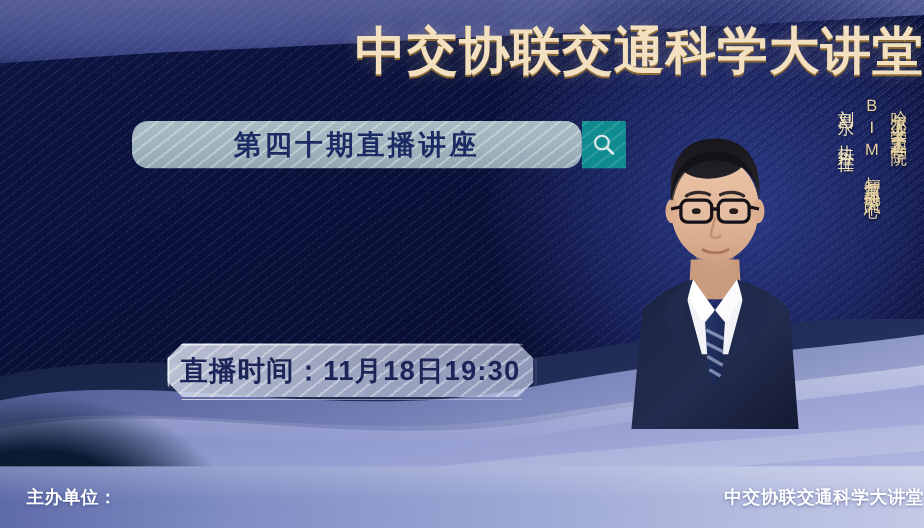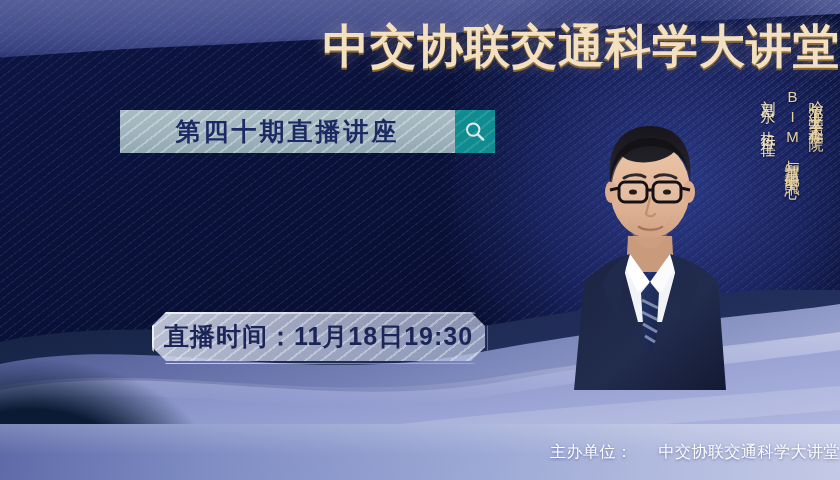--- a/index.html
+++ b/index.html
@@ -75,24 +75,24 @@
     font-size:46px;line-height:56px;font-weight:bold;
     letter-spacing:1px;
     color:#f2e0c0;
     text-shadow:0 2px 0 #8d6a33, 0 0 14px rgba(255,225,170,.28);
     white-space:nowrap;
   }
 
   
   .sub-wrap{position:absolute;left:120px;top:110px;height:43px;display:flex;align-items:stretch;}
   .sub-bar{
-    width:335px;height:43px;
+    width:409px;height:43px;
     background:linear-gradient(180deg,#a9bcc4 0%,#9fb3bd 55%,#92a8b3 100%);
     display:flex;align-items:center;justify-content:center;
-    position:relative;overflow:hidden;
+    position:relative;overflow:hidden;border-radius:15px;
   }
   .sub-bar::after{
     content:"";position:absolute;inset:0;
     background-image:repeating-linear-gradient(-38deg,
       rgba(255,255,255,.30) 0px, rgba(255,255,255,.30) 2px,
       rgba(255,255,255,0) 2px, rgba(255,255,255,0) 9px);
     pointer-events:none;
   }
   .sub-text{
     position:relative;z-index:2;
@@ -188,24 +188,25 @@
     position:absolute;left:0;bottom:0;width:100%;height:56px;
     background:linear-gradient(100deg,#5d6aa8 0%,#7f8dc4 25%,#9aa6d4 55%,#b3bcdf 80%,#c3c9e6 100%);
   }
   .bottom-sheen{
     position:absolute;left:0;bottom:0;width:100%;height:56px;
     background:linear-gradient(180deg, rgba(255,255,255,.20), rgba(255,255,255,0) 55%);
     pointer-events:none;
   }
   .bottom-text{
     position:absolute;left:0;right:0;bottom:0;height:56px;
-    display:flex;align-items:center;justify-content:flex-end;
-    font-size:16px;font-weight:normal;color:#ffffff;letter-spacing:.5px;
+    display:flex;align-items:center;justify-content:space-between;
+    font-size:16px;font-weight:bold;color:#ffffff;letter-spacing:.5px;
     text-shadow:0 1px 3px rgba(40,50,110,.55);
     white-space:nowrap;
+    padding-left:24px;
   }
   .bottom-text .gap{display:inline-block;width:26px;}
 </style>
 </head>
 <body>
 
 <div class="poster">
 
   <div class="bg-base"></div>
   <div class="bg-darkwedge"></div>

